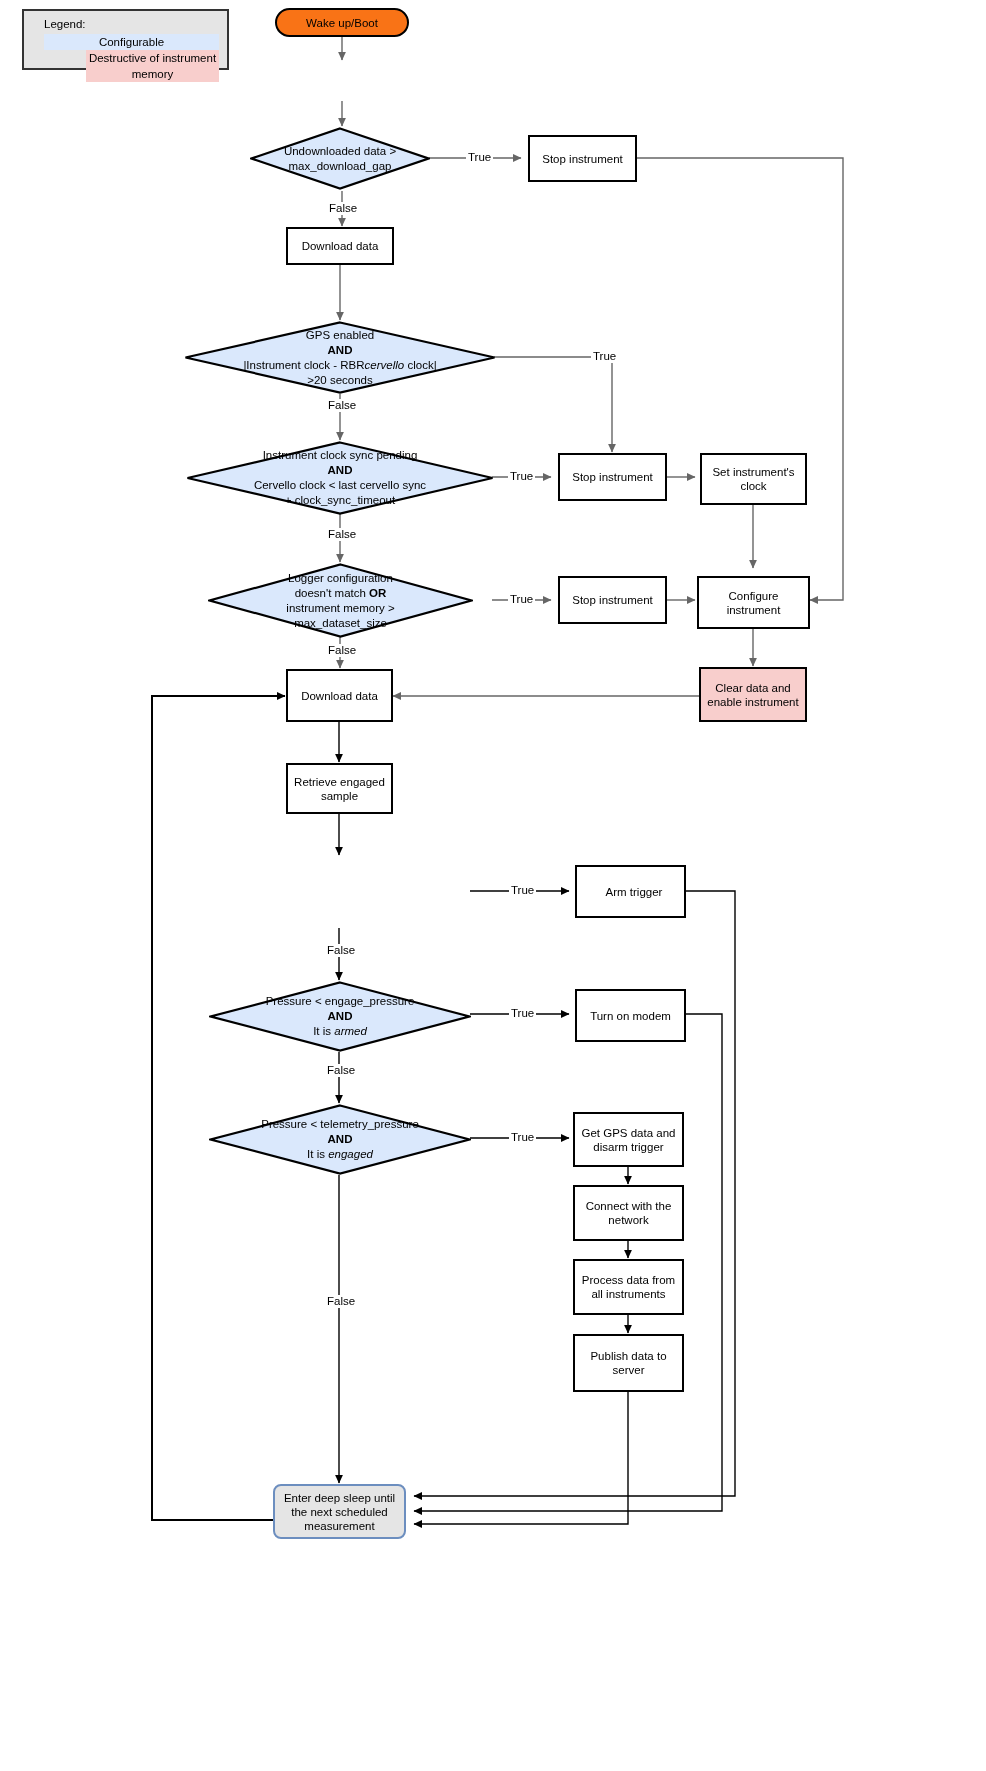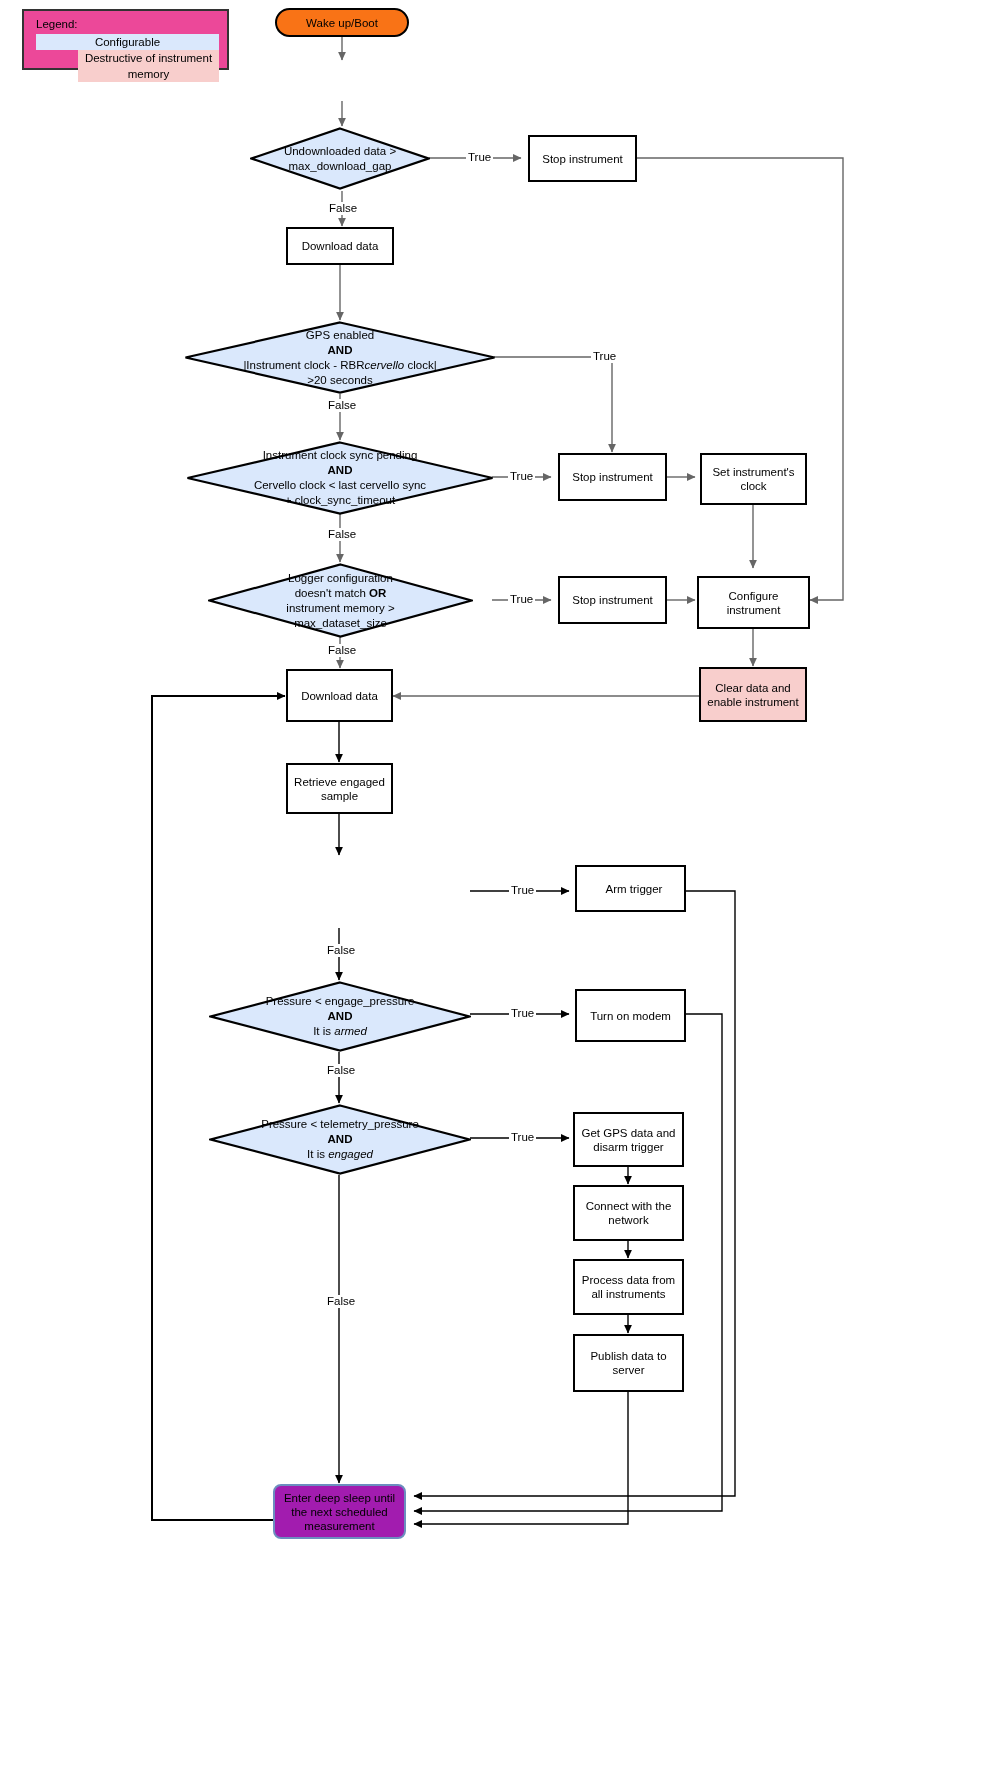--- a/index.html
+++ b/index.html
@@ -45,21 +45,21 @@
   .proc-red {
     background: #f8cecc;
     border: 2px solid #000000;
   }
   .terminal {
     background: #f97316;
     border: 2px solid #000000;
     border-radius: 999px;
   }
   .rounded {
-    background: #a21caf;
+    background: #e5e5e5;
     border: 2px solid #6c8ebf;
     border-radius: 8px;
   }
   .diamond-wrap {
     position: absolute;
   }
   .diamond-wrap svg {
     position: absolute;
     left: 0;
     top: 0;
@@ -87,23 +87,23 @@
     padding: 0 2px;
     white-space: nowrap;
   }
   #legend {
     position: absolute;
     left: 22px;
     top: 9px;
     width: 207px;
     height: 61px;
     border: 2px solid #333333;
-    background: #ec4899;
+    background: #e5e5e5;
     box-sizing: border-box;
-    padding: 6px 8px 0 12px;
+    padding: 6px 8px 0 20px;
   }
   #legend .legend-title {
     font-size: 11.5px;
     line-height: 14px;
     text-align: left;
     margin-bottom: 3px;
   }
   #legend .legend-row {
     font-size: 11.5px;
     line-height: 16px;
@@ -289,21 +289,21 @@
 
   <div class="node proc" style="left:286px; top:669px; width:107px; height:53px;">
     <span class="inner">Download data</span>
   </div>
 
   <div class="node proc" style="left:286px; top:763px; width:107px; height:51px;">
     <span class="inner">Retrieve engaged sample</span>
   </div>
 
 
-  <div class="node proc" style="left:575px; top:865px; width:111px; height:47px;padding-left:7px;">
+  <div class="node proc" style="left:575px; top:865px; width:111px; height:53px;padding-left:7px;">
     <span class="inner">Arm trigger</span>
   </div>
 
   <div class="diamond-wrap" style="left:209px; top:981px; width:262px; height:71px;">
     <svg width="262" height="71" xmlns="http://www.w3.org/2000/svg">
       <polygon points="131,1.5 260.5,35.5 131,69.5 1.5,35.5" fill="#dae8fc" stroke="#000" stroke-width="2.2"></polygon>
     </svg>
     <div class="diamond-label">
       <div>
         <span>Pressure &lt; engage_pressure</span><br>

